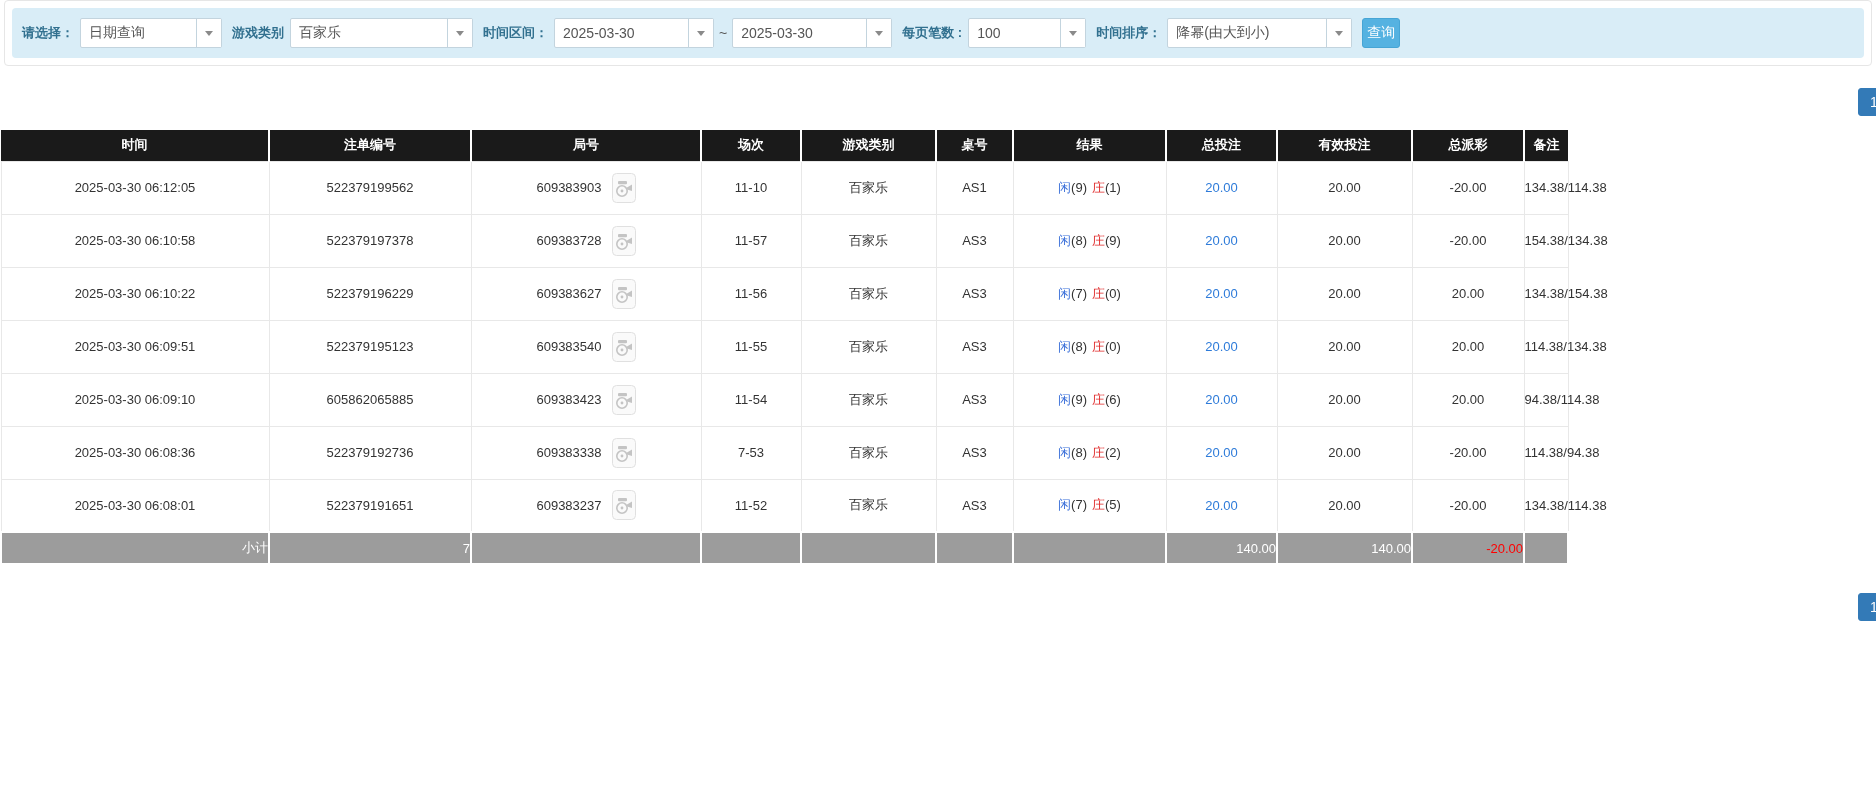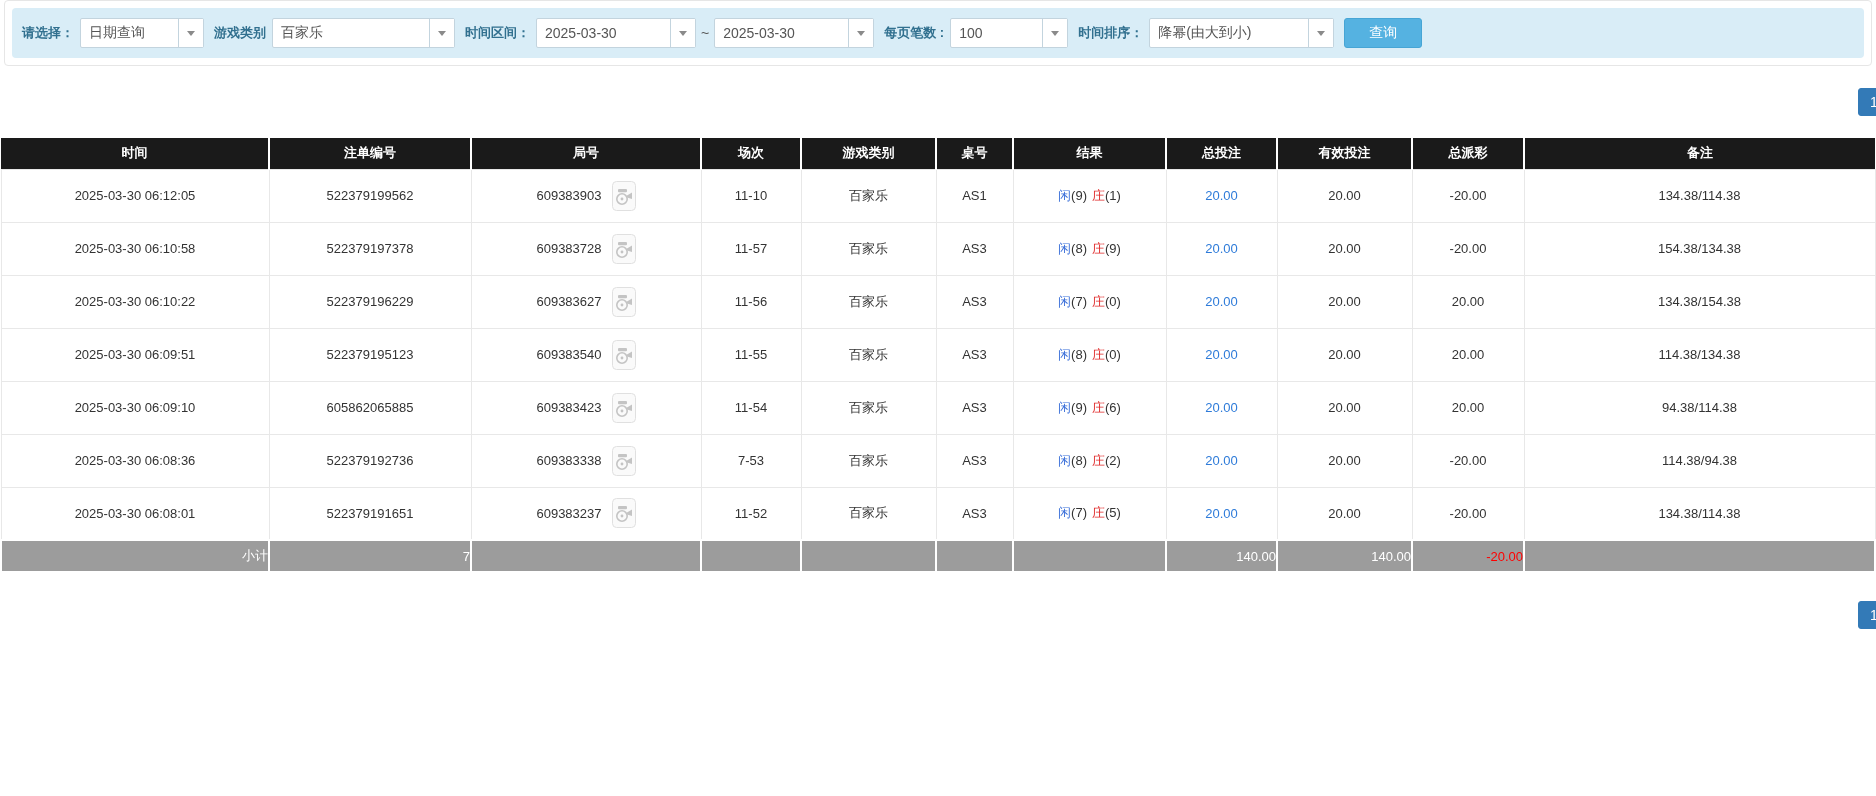--- a/index.html
+++ b/index.html
@@ -12,41 +12,41 @@
   .page-title { font-size:21px; font-weight:400; color:#333; padding:12px 0 10px 8px; }
 
   
   .filter-panel { margin:0 4px; border:1px solid #e6e6e6; border-radius:4px; background:#fff; padding:7px; }
   .filter-bar { background:#d9edf7; border-radius:4px; padding:10px 8px; display:flex; align-items:center; }
   .flabel { font-size:13px; font-weight:bold; color:#31708f; white-space:nowrap; margin:0 6px 0 10px; }
   .combo { display:flex; align-items:stretch; height:30px; background:#fff; border:1px solid #c3d4de; border-radius:2px; cursor:pointer; }
   .combo-text { flex:1; font-size:14px; color:#555; padding:0 8px; display:flex; align-items:center; white-space:nowrap; overflow:hidden; }
   .combo-arrow { width:25px; border-left:1px solid #c3d4de; display:flex; align-items:center; justify-content:center; background:#fff; }
   .tri { width:0; height:0; border-left:4px solid transparent; border-right:4px solid transparent; border-top:5px solid #8a8a8a; }
-  .w-query { width:124px; } .w-game { width:183px; } .w-date { width:160px; } .w-pp { width:118px;gap:36px; } .w-sort { width:185px; }
+  .w-query { width:142px; } .w-game { width:183px; } .w-date { width:160px; } .w-pp { width:118px;gap:36px; } .w-sort { width:185px; }
   .tilde { font-size:14px; color:#555; margin:0 5px; }
-  .btn-query { margin-left:10px; height:30px; padding:0 24px; background:#55b2e1; border:1px solid #46a5d5;
+  .btn-query { margin-left:10px; height:30px; padding:0 4px; background:#55b2e1; border:1px solid #46a5d5;
     border-radius:3px; color:#fff; font-size:14px; cursor:pointer; font-family:inherit; }
 
   
   .info-bar { margin:18px 4px 0; background:#dff0d8; border:1px solid #d6e9c6; border-radius:4px;
     padding:16px 15px; display:flex; justify-content:space-between; align-items:center; }
   .info-left { font-size:14px; color:#3c763d; }
   .info-right { font-size:14px; color:#ff0000; }
 
   
   .pager-row { display:flex; justify-content:flex-end; }
   .pager-top { margin-top:22px; }
   .pager-bottom { margin-top:28px; }
   .page-btn { position:relative; right:-14px; min-width:32px; height:28px; background:#337ab7; border:1px solid #337ab7;
     border-radius:3px; color:#fff; font-size:14px; display:flex; align-items:center; justify-content:center;
     cursor:pointer; text-decoration:none; }
 
   
-  table.bets { width:1876px; margin-top:22px; border-collapse:collapse; table-layout:fixed; }
+  table.bets { width:1569px; margin-top:14px; border-collapse:collapse; table-layout:fixed; }
   table.bets th { background:#1a1a1a; color:#fff; font-size:13px; font-weight:bold; height:31px;
     border-left:2px solid #fff; text-align:center; }
   table.bets th:first-child { border-left:none; }
   table.bets td { border:1px solid #e8e8e8; height:53px; font-size:13px; color:#333; text-align:center;
     vertical-align:middle; background:#fff; }
   .round-cell-inner { display:inline-flex; align-items:center; gap:10px; justify-content:center; }
   .video-icon { display:inline-flex; cursor:pointer; }
   .amt-link { color:#2e7bd9; cursor:pointer; }
   .neg { color:#ff0000; }
   .res-xian { color:#3a6fd9; }

